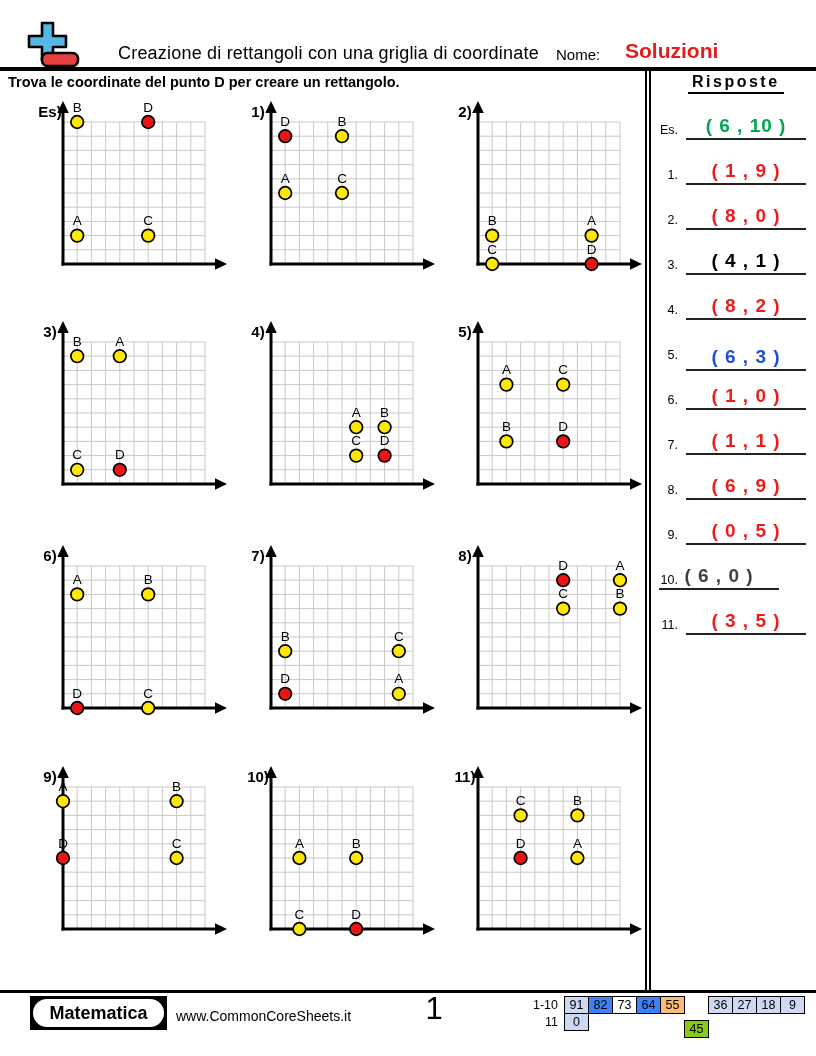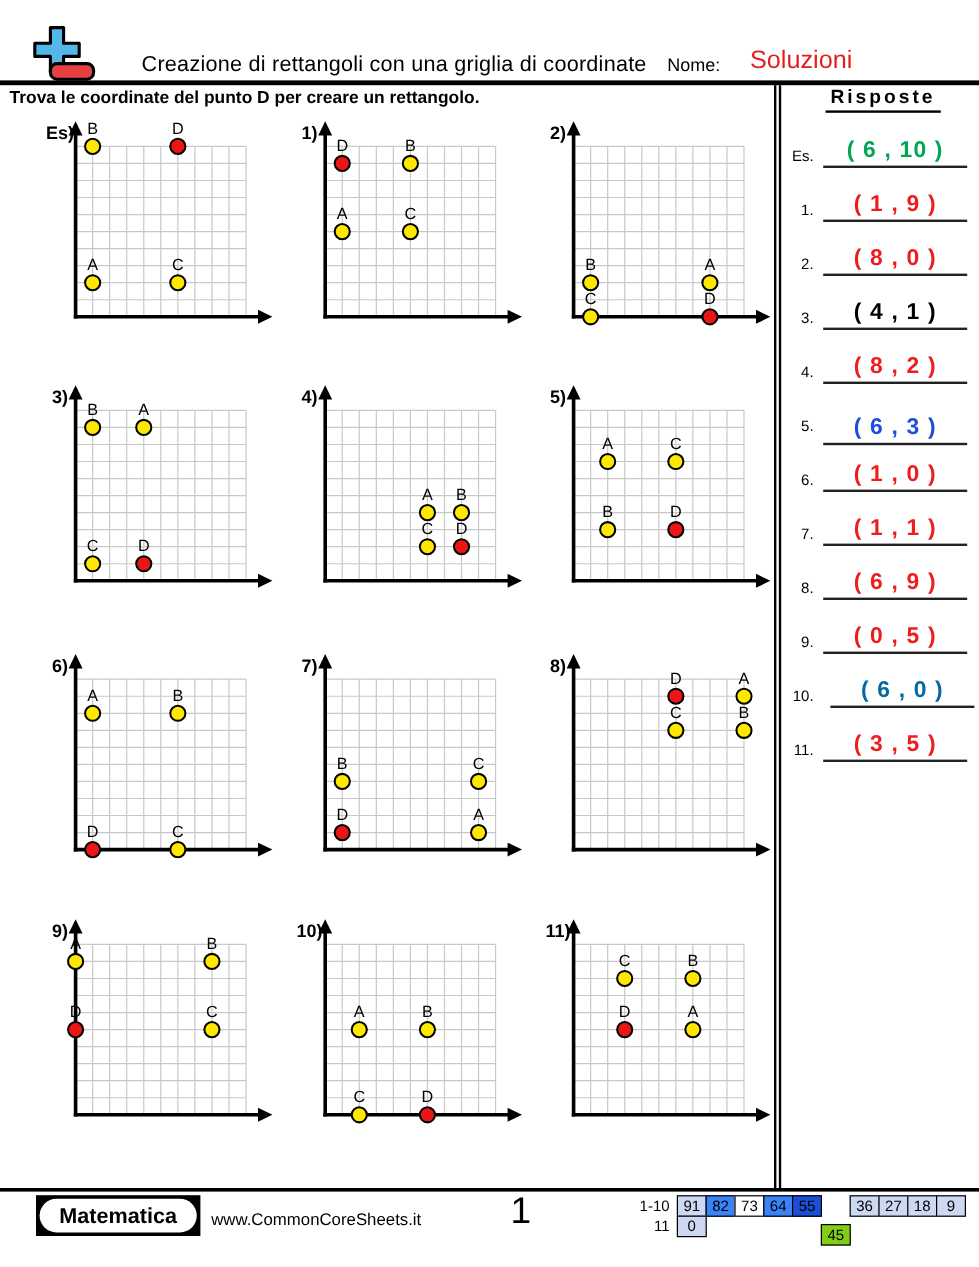--- a/index.html
+++ b/index.html
@@ -2,21 +2,21 @@
 <html><head>
 <meta charset="utf-8">
 <style>
   html,body{margin:0;padding:0;}
   body{width:816px;height:1056px;position:relative;background:#fff;overflow:hidden;
        font-family:"Liberation Sans",sans-serif;color:#000;}
   .abs{position:absolute;}
   
   .page-title{left:118px;top:43px;font-size:18px;letter-spacing:0.2px;}
   .nome-label{left:556px;top:46px;font-size:15px;}
-  .name-value{left:625px;top:39px;font-size:21px;font-weight:normal;color:#E61C1C;text-align:right;}
+  .name-value{left:625px;top:39px;font-size:21px;font-weight:bold;color:#E61C1C;text-align:right;}
   .rule-top{left:0;top:67px;width:816px;height:4px;background:#000;}
   .instruction{left:8px;top:74px;font-size:14.5px;font-weight:bold;}
   .vdouble{left:645px;top:71px;width:6px;height:919px;border-left:2px solid #000;
            border-right:2px solid #000;box-sizing:border-box;}
   
   .risposte-title{left:688px;top:73px;font-size:16px;font-weight:bold;letter-spacing:2.5px;
                   border-bottom:2.5px solid #000;padding:0 4px 1px 4px;}
   .answer-number{width:36px;text-align:right;font-size:12.5px;}
   .answer-value{width:120px;text-align:center;font-size:19px;font-weight:bold;
                 letter-spacing:1px;border-bottom:2px solid #222;height:27px;
@@ -68,21 +68,21 @@
     <div class="abs answer-value" style="left: 686px; top: 326px; color: #1d4ed8; margin-top: 18px;">( 6 , 3 )</div>
     <div class="abs answer-number" style="left: 642px; top: 393px;">6.</div>
     <div class="abs answer-value" style="left: 686px; top: 383px; color: rgb(238, 29, 29);">( 1 , 0 )</div>
     <div class="abs answer-number" style="left: 642px; top: 438px;">7.</div>
     <div class="abs answer-value" style="left: 686px; top: 428px; color: rgb(238, 29, 29);">( 1 , 1 )</div>
     <div class="abs answer-number" style="left: 642px; top: 483px;">8.</div>
     <div class="abs answer-value" style="left: 686px; top: 473px; color: rgb(238, 29, 29);">( 6 , 9 )</div>
     <div class="abs answer-number" style="left: 642px; top: 528px;">9.</div>
     <div class="abs answer-value" style="left: 686px; top: 518px; color: rgb(238, 29, 29);">( 0 , 5 )</div>
     <div class="abs answer-number" style="left: 642px; top: 573px;">10.</div>
-    <div class="abs answer-value" style="left: 692px; top: 563px; color: #0369a1;">( 6 , 0 )</div>
+    <div class="abs answer-value" style="left: 659px; top: 563px; color: #404040;">( 6 , 0 )</div>
     <div class="abs answer-number" style="left: 642px; top: 618px;">11.</div>
     <div class="abs answer-value" style="left: 686px; top: 608px; color: rgb(238, 29, 29);">( 3 , 5 )</div>
   </div>
 <div id="problems">
     <div class="abs problem-label" style="left: 28px; top: 103px;">Es)</div>
     <div class="abs " style="left: 49px; top: 98px; width: 182px; height: 184px;"><svg width="182" height="184" viewBox="0 0 182 184">
         <line x1="14" y1="24" x2="14" y2="166" stroke="#C8C8C8" stroke-width="1"></line>
         <line x1="14" y1="24" x2="156" y2="24" stroke="#C8C8C8" stroke-width="1"></line>
         <line x1="28.2" y1="24" x2="28.2" y2="166" stroke="#C8C8C8" stroke-width="1"></line>
         <line x1="14" y1="38.2" x2="156" y2="38.2" stroke="#C8C8C8" stroke-width="1"></line>
@@ -531,21 +531,21 @@
   <div class="logo-pill">Matematica</div>
 </div>
 <div class="abs website">www.CommonCoreSheets.it</div>
 <div class="abs page-number">1</div>
 <div id="scoretable">
     <div class="abs score-label" style="left: 505px; top: 998px;">1-10</div>
     <div class="abs score-cell" style="left: 564px; top: 996px; background: rgb(205, 217, 242);">91</div>
     <div class="abs score-cell" style="left: 588px; top: 996px; background: #3b82f6;">82</div>
     <div class="abs score-cell" style="left: 612px; top: 996px; background: rgb(255, 255, 255);">73</div>
     <div class="abs score-cell" style="left: 636px; top: 996px; background: #3b82f6;">64</div>
-    <div class="abs score-cell" style="left: 660px; top: 996px; background: #1d4ed8;">55</div>
+    <div class="abs score-cell" style="left: 660px; top: 996px; background: #fdba74;">55</div>
     <div class="abs score-cell" style="left: 684px; top: 1020px; background: #84cc16;">45</div>
     <div class="abs score-cell" style="left: 708px; top: 996px; background: rgb(205, 217, 242);">36</div>
     <div class="abs score-cell" style="left: 732px; top: 996px; background: rgb(205, 217, 242);">27</div>
     <div class="abs score-cell" style="left: 756px; top: 996px; background: rgb(205, 217, 242);">18</div>
     <div class="abs score-cell" style="left: 780px; top: 996px; background: rgb(205, 217, 242);">9</div>
     <div class="abs score-label" style="left: 505px; top: 1015px;">11</div>
     <div class="abs score-cell" style="left: 564px; top: 1013px; background: rgb(205, 217, 242);">0</div>
   </div>
 
 </body></html>

